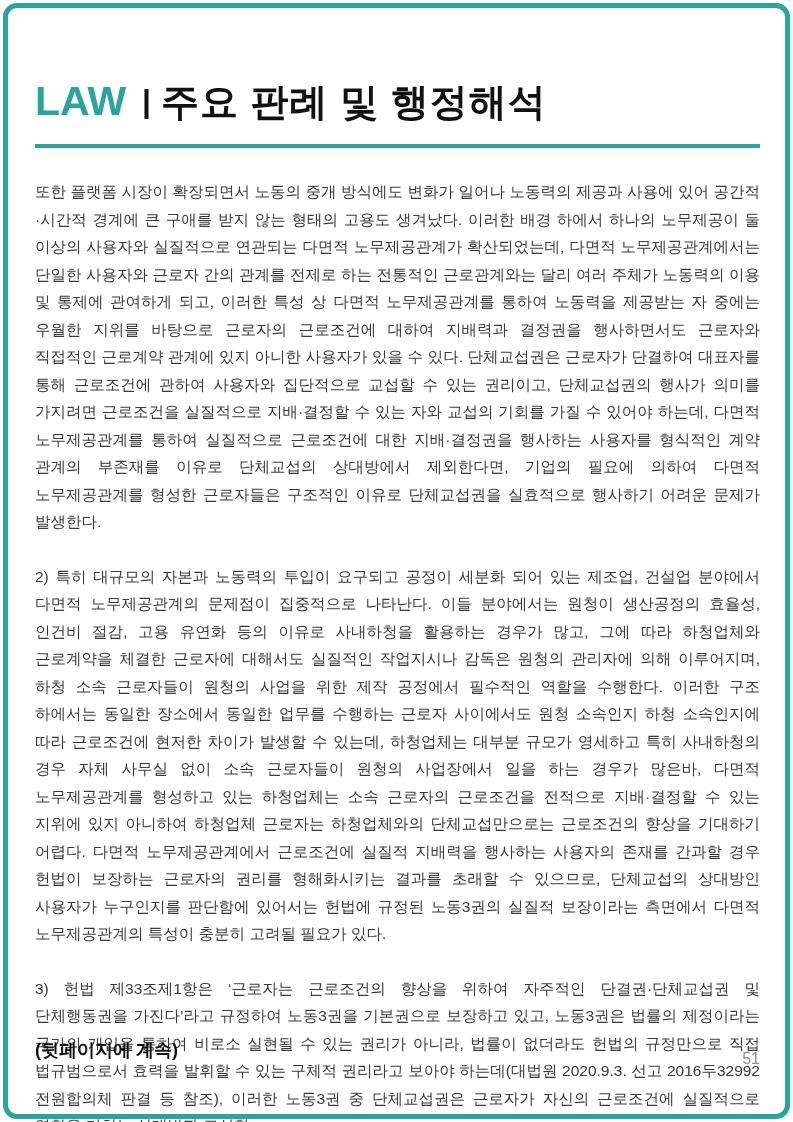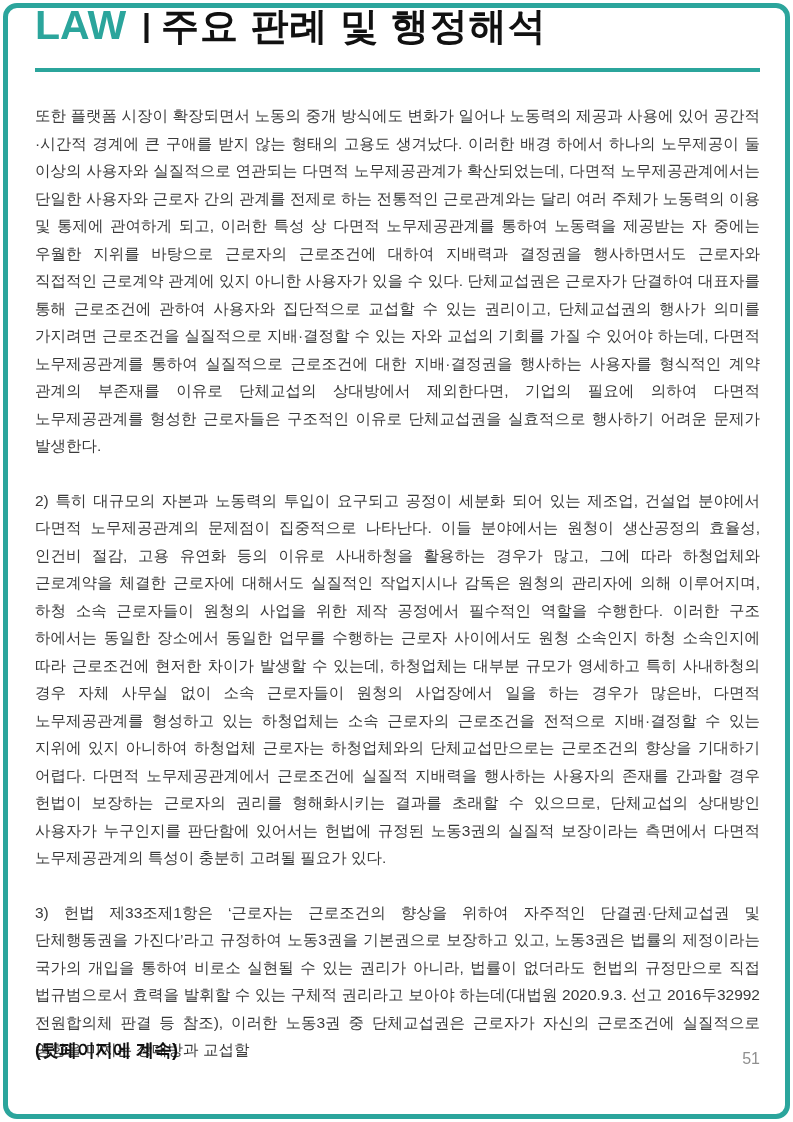--- a/index.html
+++ b/index.html
@@ -23,20 +23,21 @@
     border-radius: 14px;
     pointer-events: none;
   }
   .content {
     position: absolute;
     left: 35px;
     right: 33px;
     top: 0;
   }
   .header {
+    margin-top: 76px;
     white-space: nowrap;
     line-height: 50px;
   }
   .brand {
     color: #2BA59C;
     font-weight: bold;
     font-size: 41px;
     letter-spacing: 0px;
   }
   .header-sep {

